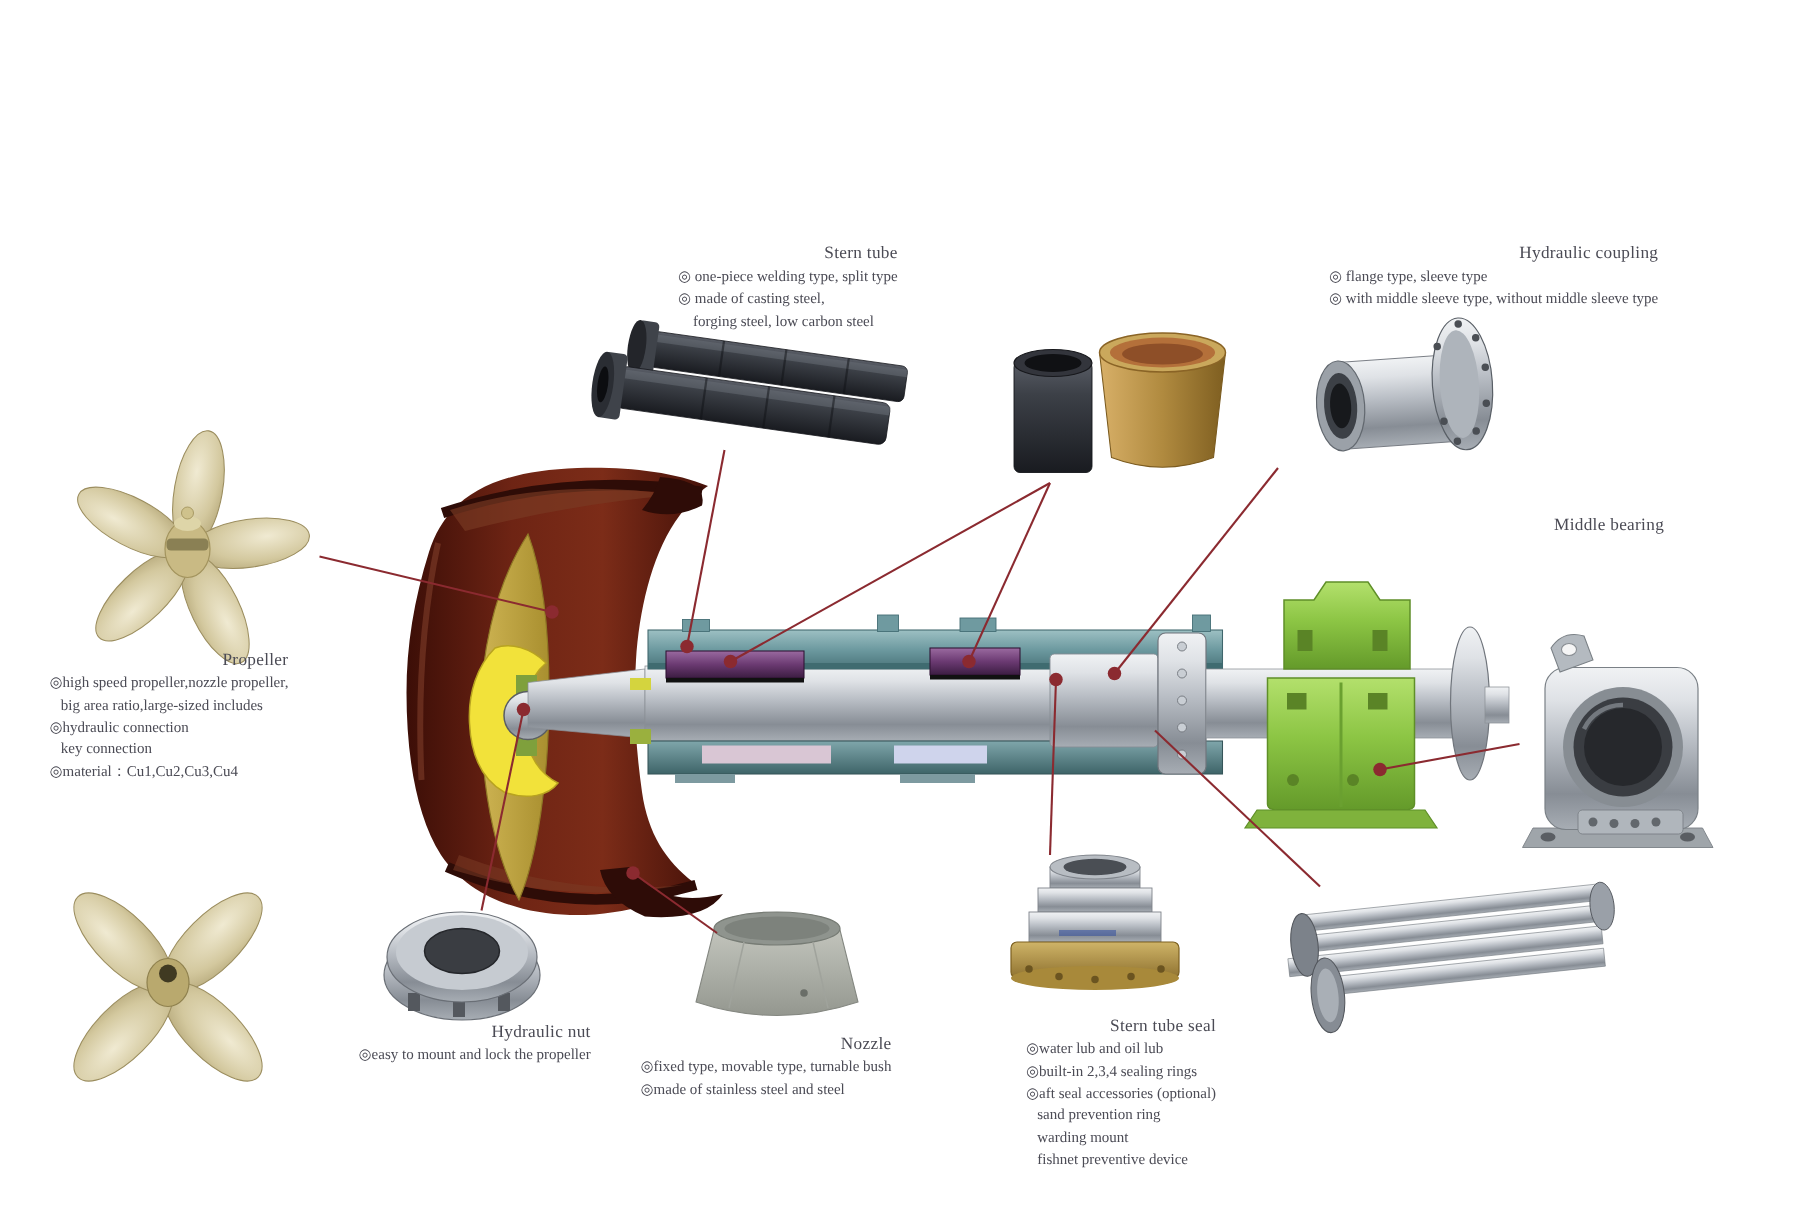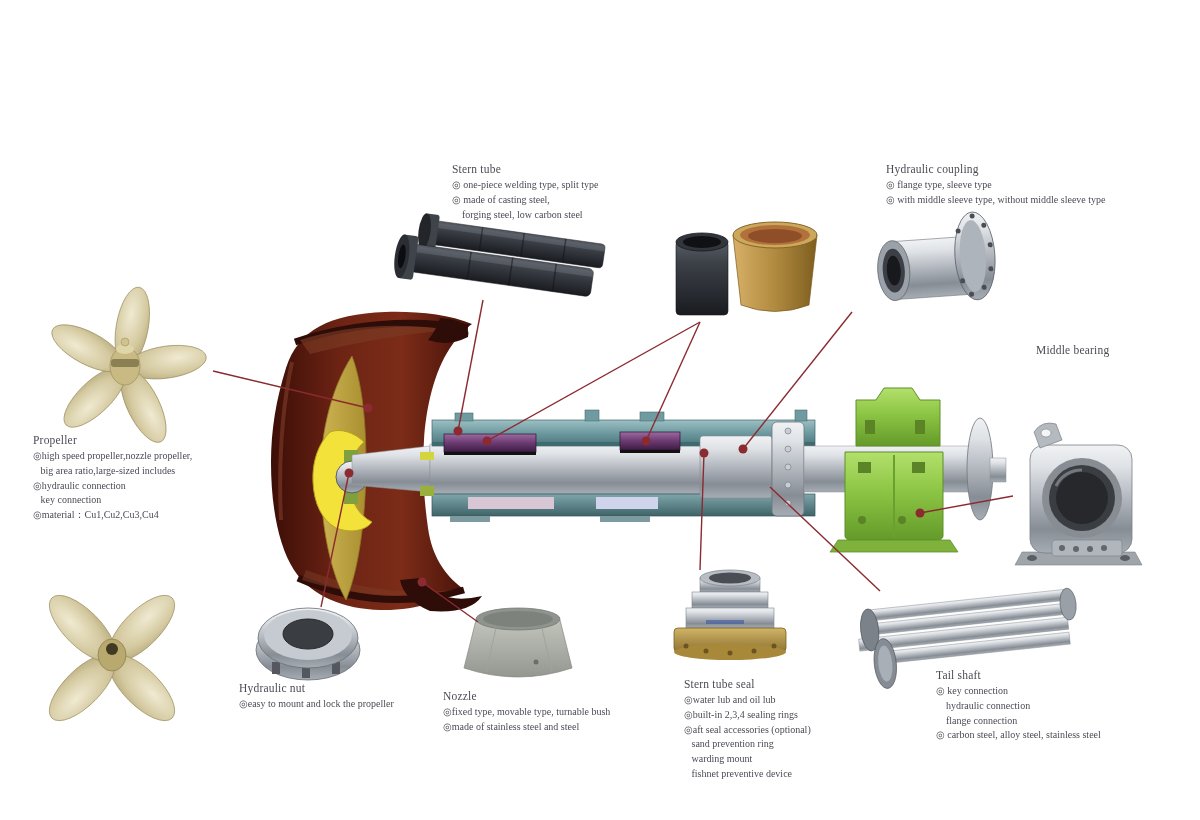--- a/index.html
+++ b/index.html
@@ -1,28 +1,28 @@
 <!DOCTYPE html>
 <html style="--connector: #8b2a30; --text: #4b4b55;"><head>
 <meta charset="utf-8">
 <style>
   html,body{margin:0;padding:0;background:#ffffff;}
   .canvas{position:relative;width:1200px;height:820px;background:#fff;overflow:hidden;
           font-family:"Liberation Serif",serif;}
   .art{position:absolute;left:0;top:0;width:1200px;height:820px;}
   .label{position:absolute;color:var(--text,#4b4b55);}
-  .label-title{font-size:11.5px;letter-spacing:.2px;margin-bottom:3px;}
+  .label-title{font-size:11.5px;letter-spacing:.2px;margin-bottom:3px;text-align:right;}
   .label-lines div{font-size:10px;line-height:1.48;white-space:pre;}
   #lbl-stern-tube{left:452px;top:163px}
   #lbl-bearing{left:686px;top:167px}
   #lbl-hydraulic-coupling{left:886px;top:163px}
   #lbl-middle-bearing{left:1036px;top:344px}
   #lbl-propeller{left:33px;top:434px}
   #lbl-hydraulic-nut{left:239px;top:682px}
-  #lbl-nozzle{left:443px;top:690px}
+  #lbl-nozzle{left:427px;top:690px}
   #lbl-stern-tube-seal{left:684px;top:678px}
   #lbl-tail-shaft{left:936px;top:669px}
   .connector{stroke:var(--connector,#8b2a30);stroke-width:1.4;fill:none;}
   .cdot{fill:var(--connector,#8b2a30);}
 </style>
 </head>
 <body>
 
 <div class="canvas">
 
@@ -389,23 +389,14 @@
   <div class="label-lines">
         <div>◎water lub and oil lub</div>
         <div>◎built-in 2,3,4 sealing rings</div>
         <div>◎aft seal accessories (optional)</div>
         <div>   sand prevention ring</div>
         <div>   warding mount</div>
         <div>   fishnet preventive device</div>
       </div>
 </div>
 
-<div class="label" id="lbl-tail-shaft">
-  <div class="label-title">Tail shaft</div>
-  <div class="label-lines">
-        <div>◎ key connection</div>
-        <div>    hydraulic connection</div>
-        <div>    flange connection</div>
-        <div>◎ carbon steel, alloy steel, stainless steel</div>
-      </div>
-</div>
 
 </div>
 
 </body></html>

